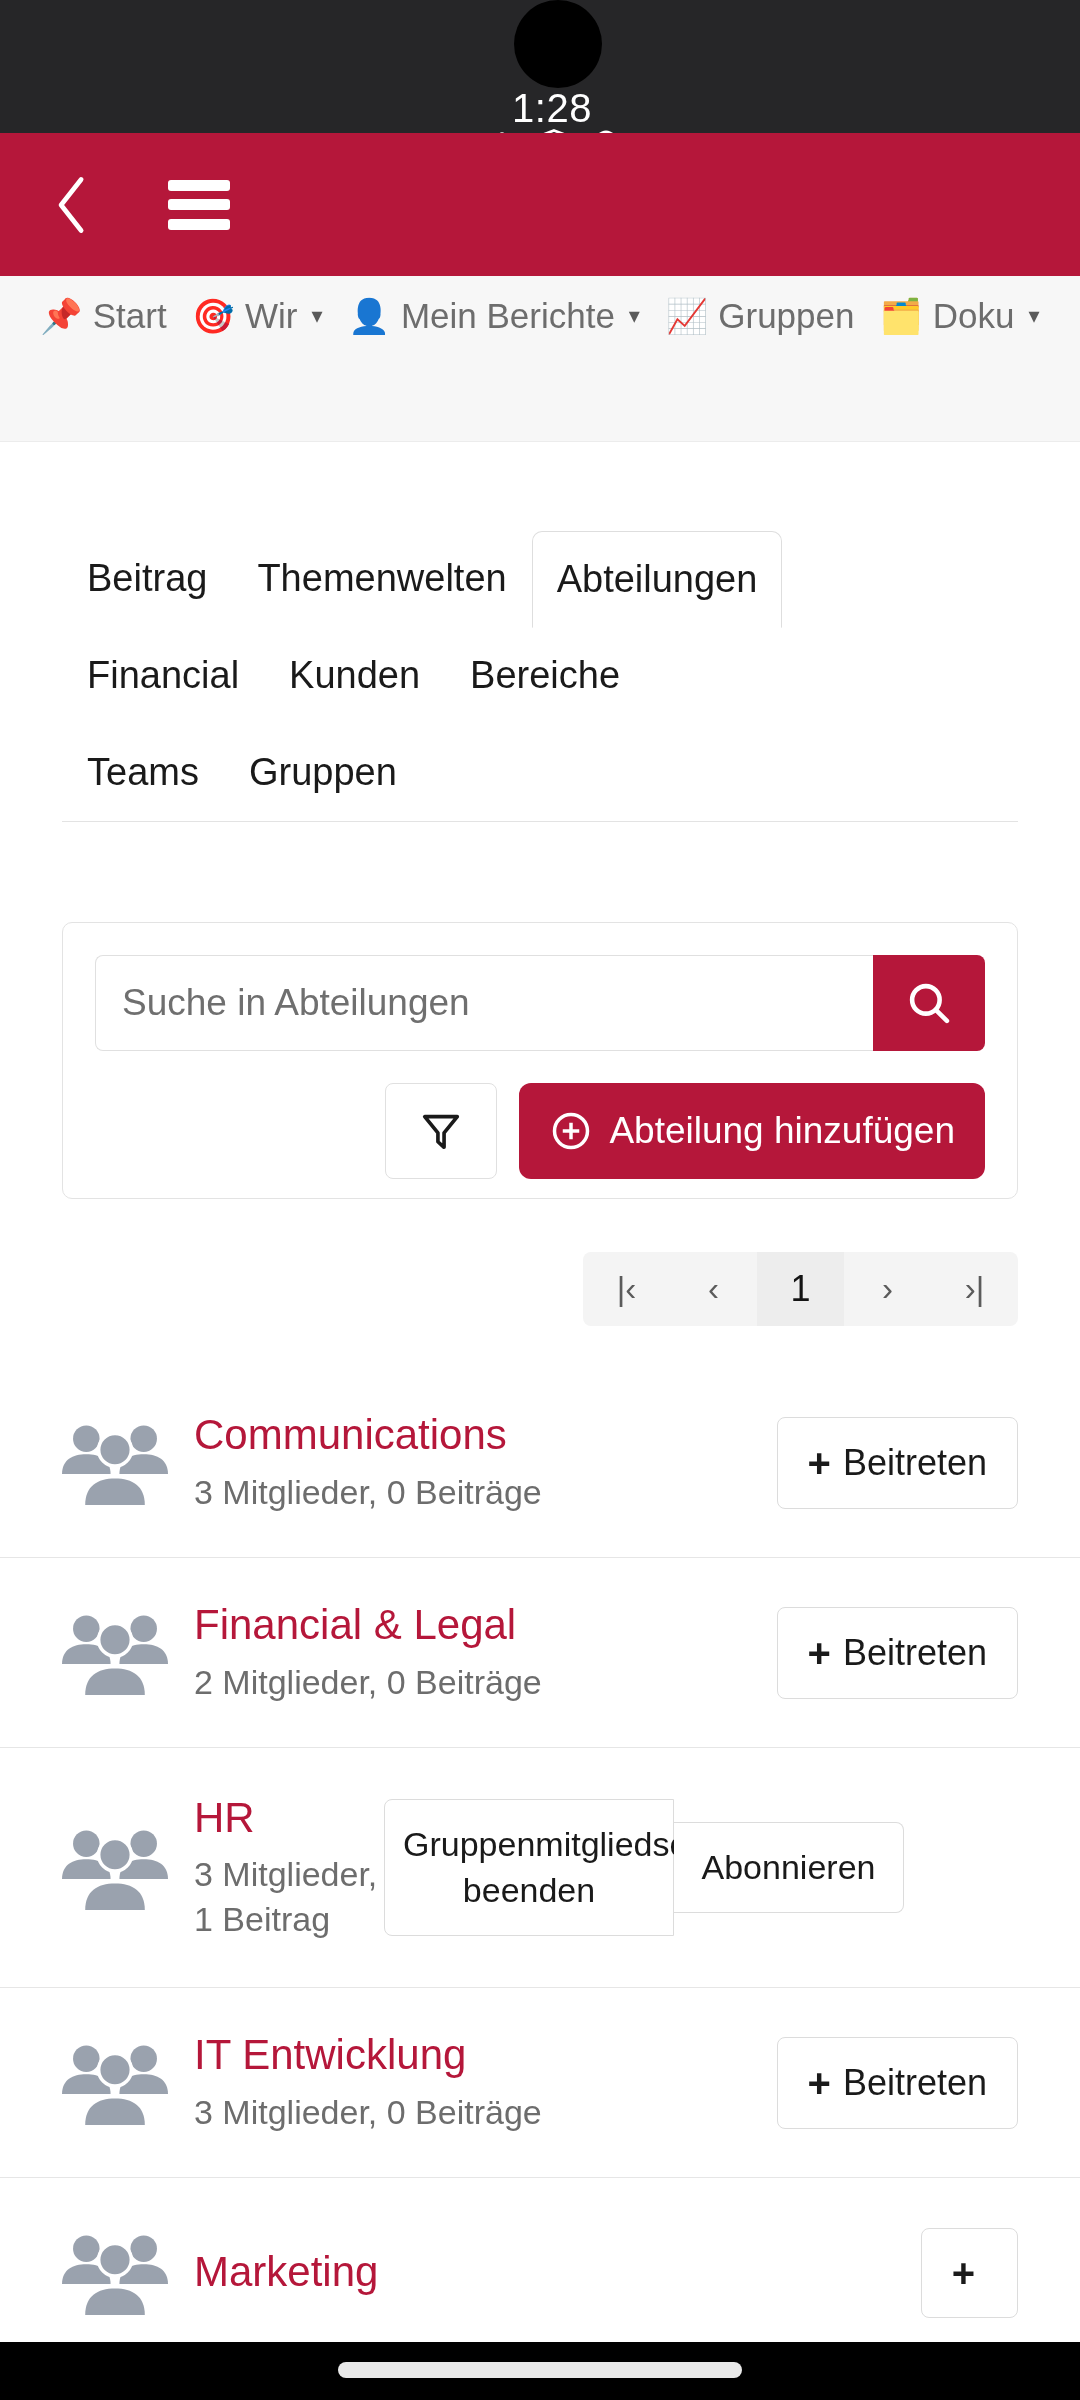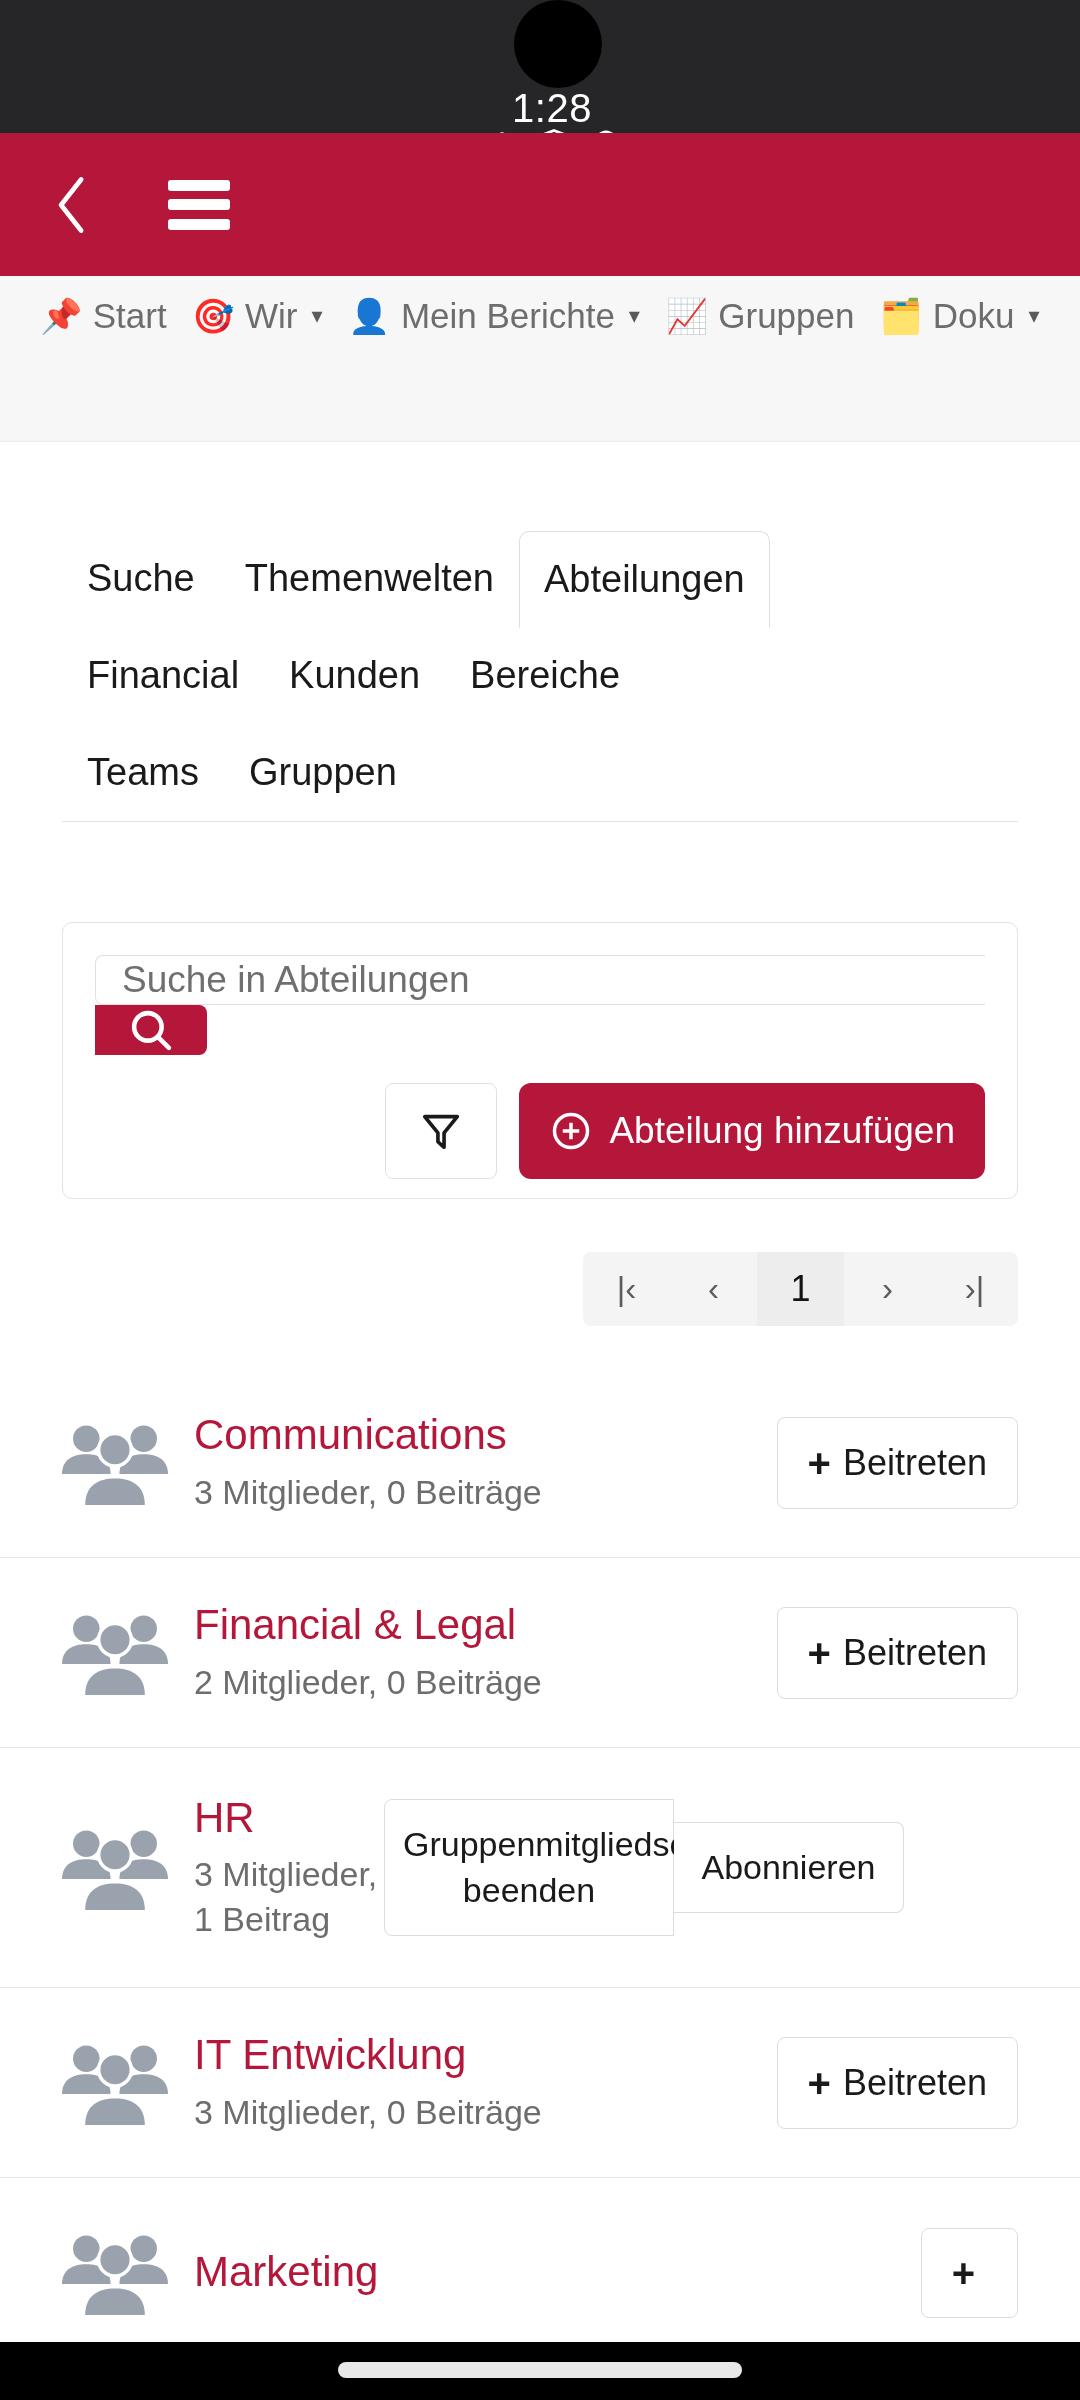--- a/index.html
+++ b/index.html
@@ -75,21 +75,21 @@
     position: relative; top: 1px;
   }
   .tabrow2 { width: 100%; display: flex; }
 
   
   .searchcard {
     position: absolute; top: 922px; left: 62px; width: 956px; height: 277px;
     border: 1px solid #e3e3e3; border-radius: 10px; background: #fff;
     padding: 32px 32px;
   }
-  .searchrow { display: flex; height: 100px; flex-direction: column; }
+  .searchrow { display: flex; height: 100px; }
   .searchinput {
     flex: 1 1 auto; height: 96px; border: 1px solid #e0e0e0; border-right: none;
     border-radius: 8px 0 0 8px; background: #fff;
     font-size: 37px; color: #6f6f6f; padding: 0 26px;
     display: flex; align-items: center;
   }
   .searchbtn {
     width: 112px; height: 96px; background: #B5173A;
     border-radius: 0 8px 8px 0;
     display: flex; align-items: center; justify-content: center;
@@ -222,21 +222,21 @@
       <span>Gruppen</span>
     </div>
     <div class="navitem">
       <span class="emo">🗂️</span>
       <span>Doku</span>
       <span class="caret">▾</span>
     </div>
   </div>
 
   <div class="tabs">
-    <div class="tab">Suche</div>
+    <div class="tab">Beitrag</div>
     <div class="tab">Themenwelten</div>
     <div class="tab active">Abteilungen</div>
     <div class="tabrow2">
       <div class="tab">Financial</div>
       <div class="tab">Kunden</div>
       <div class="tab">Bereiche</div>
     </div>
     <div class="tabrow2">
       <div class="tab">Teams</div>
       <div class="tab">Gruppen</div>

